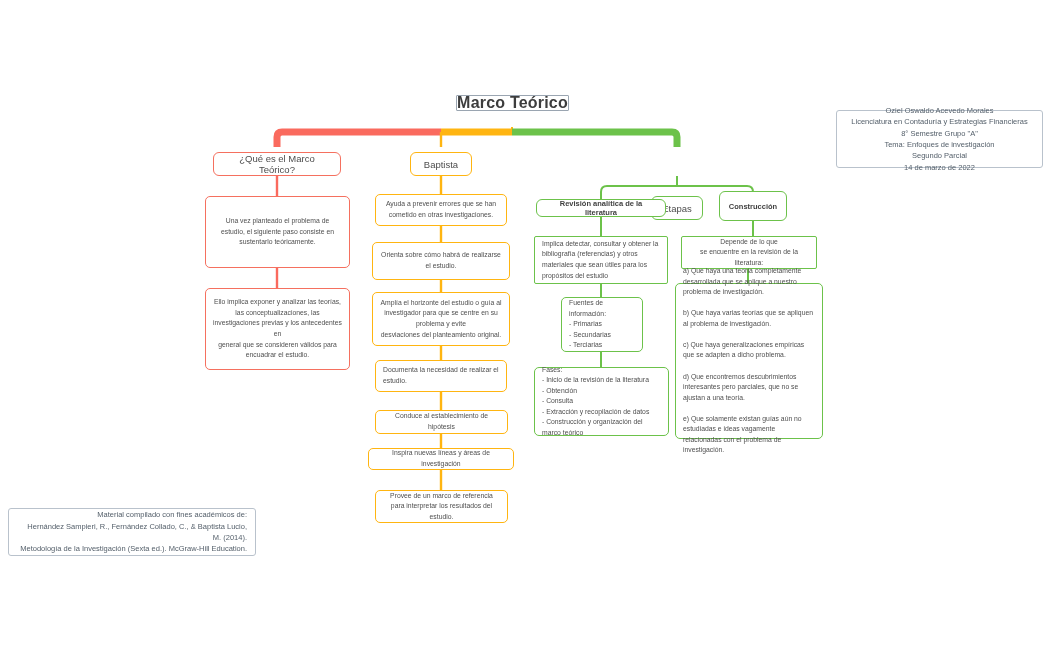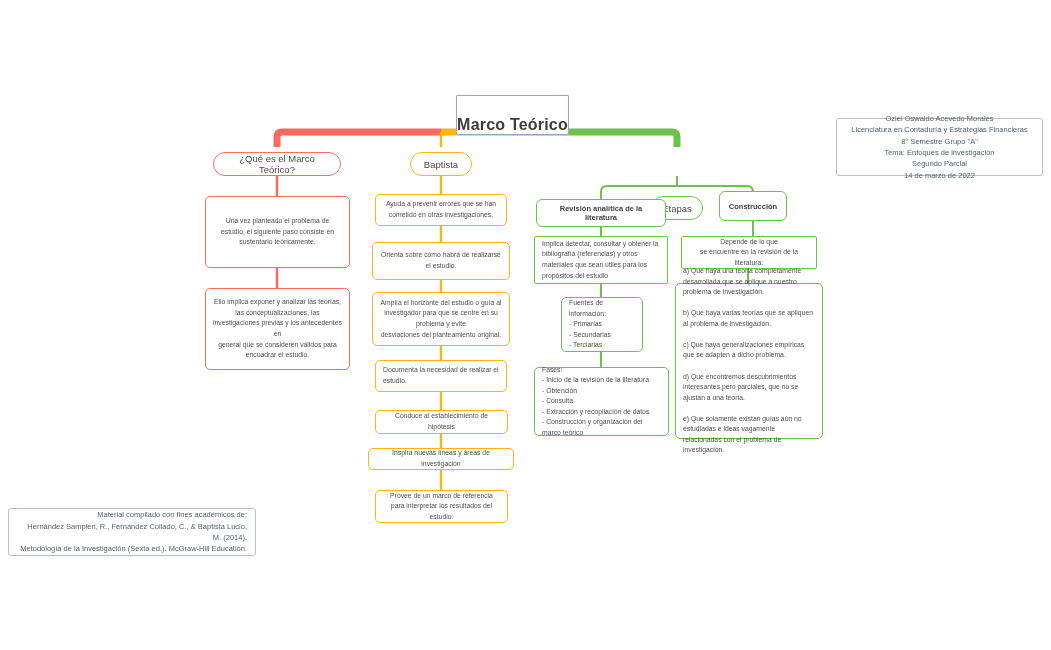--- a/index.html
+++ b/index.html
@@ -57,21 +57,21 @@
     padding: 6px 8px;
     display: flex;
     align-items: center;
     background: #fff;
   }
   .infocard.center .txt { text-align: center; }
   .infocard.left .txt { text-align: right; }
 
   
   .pill {
-    border-radius: 12px;
+    border-radius: 6px;
     border-width: 1.4px;
     border-style: solid;
     font-size: 9.5px;
     color: #4d4d4d;
     padding: 3px 8px;
   }
   .pill.red    { border-color: #f5705f; }
   .pill.orange { border-color: #ffb511; }
   .pill.green  { border-color: #6cc24a; margin-top: 44px; }
 
@@ -134,25 +134,25 @@
 
     <path d="M 601 217 L 601 236"></path>
     <path d="M 601 284 L 601 297"></path>
     <path d="M 601 352 L 601 367"></path>
 
     <path d="M 753 217 L 753 236"></path>
     <path d="M 748 269 L 748 283"></path>
   </g>
 </svg>
 
-<div class="node root" style="left:456px; top:95px; width:113px; height:40px;align-items:flex-end;">
+<div class="node root" style="left:456px; top:95px; width:113px; height:16px;">
   <span class="txt">Marco Teórico</span>
 </div>
 
-<div class="node infocard center" style="left:836px; top:118px; width:207px; height:58px;">
+<div class="node infocard center" style="left:836px; top:110px; width:207px; height:58px;">
   <span class="txt">Oziel Oswaldo Acevedo Morales
 Licenciatura en Contaduría y Estrategias Financieras
 8° Semestre  Grupo "A"
 Tema: Enfoques de investigación
 Segundo Parcial
 14 de marzo de 2022</span>
 </div>
 
 <div class="node infocard left" style="left:8px; top:508px; width:248px; height:48px;">
   <span class="txt">Material compilado con fines académicos de:
@@ -203,21 +203,21 @@
 </div>
 
 <div class="node box orange" style="left:375px; top:490px; width:133px; height:33px;">
   <span class="txt">Provee de un marco de referencia para interpretar los resultados del estudio.</span>
 </div>
 
 <div class="node pill green" style="left:651px; top:152px; width:52px; height:24px;">
   <span class="txt">Etapas</span>
 </div>
 
-<div class="node sublabel" style="left:536px; top:199px; width:130px; height:28px;">
+<div class="node sublabel" style="left:536px; top:199px; width:130px; height:18px;">
   <span class="txt">Revisión analítica de la literatura</span>
 </div>
 
 <div class="node box green ta-left sq" style="left:534px; top:236px; width:134px; height:48px;">
   <span class="txt">Implica detectar, consultar y obtener la bibliografía (referencias) y otros materiales que sean útiles para los propósitos del estudio</span>
 </div>
 
 <div class="node box green ta-left" style="left:561px; top:297px; width:82px; height:55px;">
   <span class="txt">Fuentes de información:
 - Primarias

